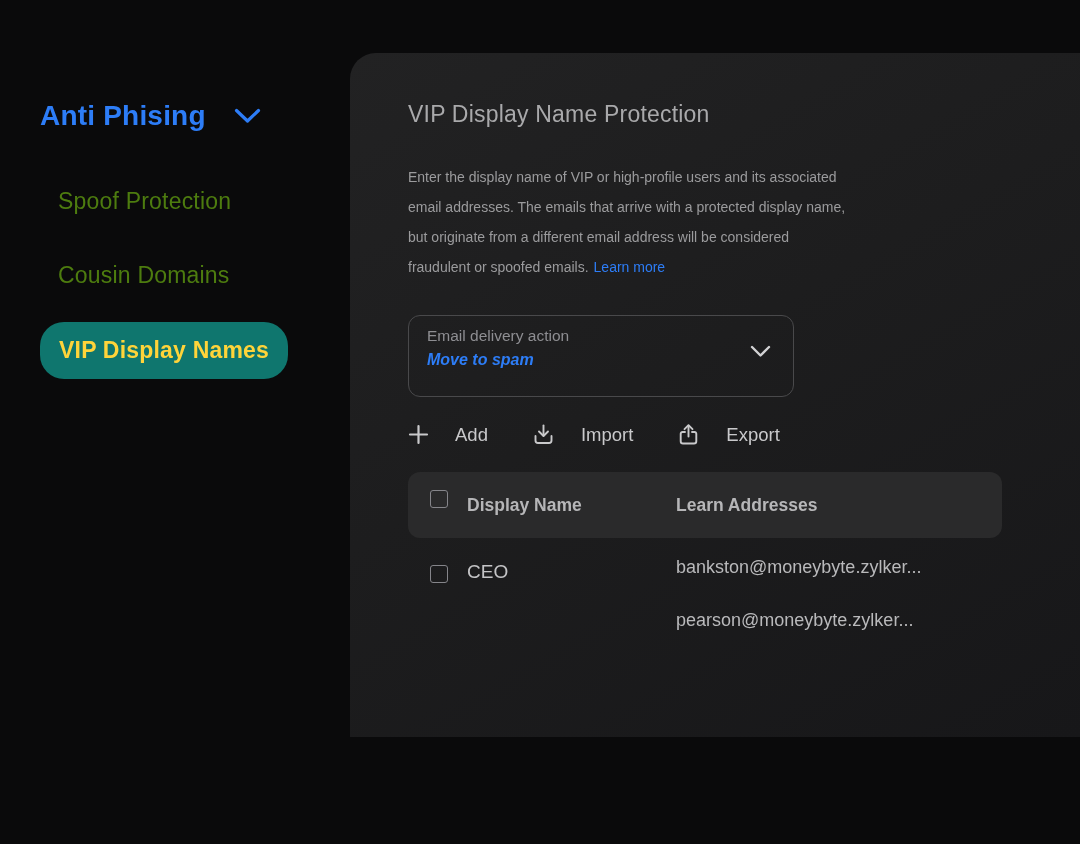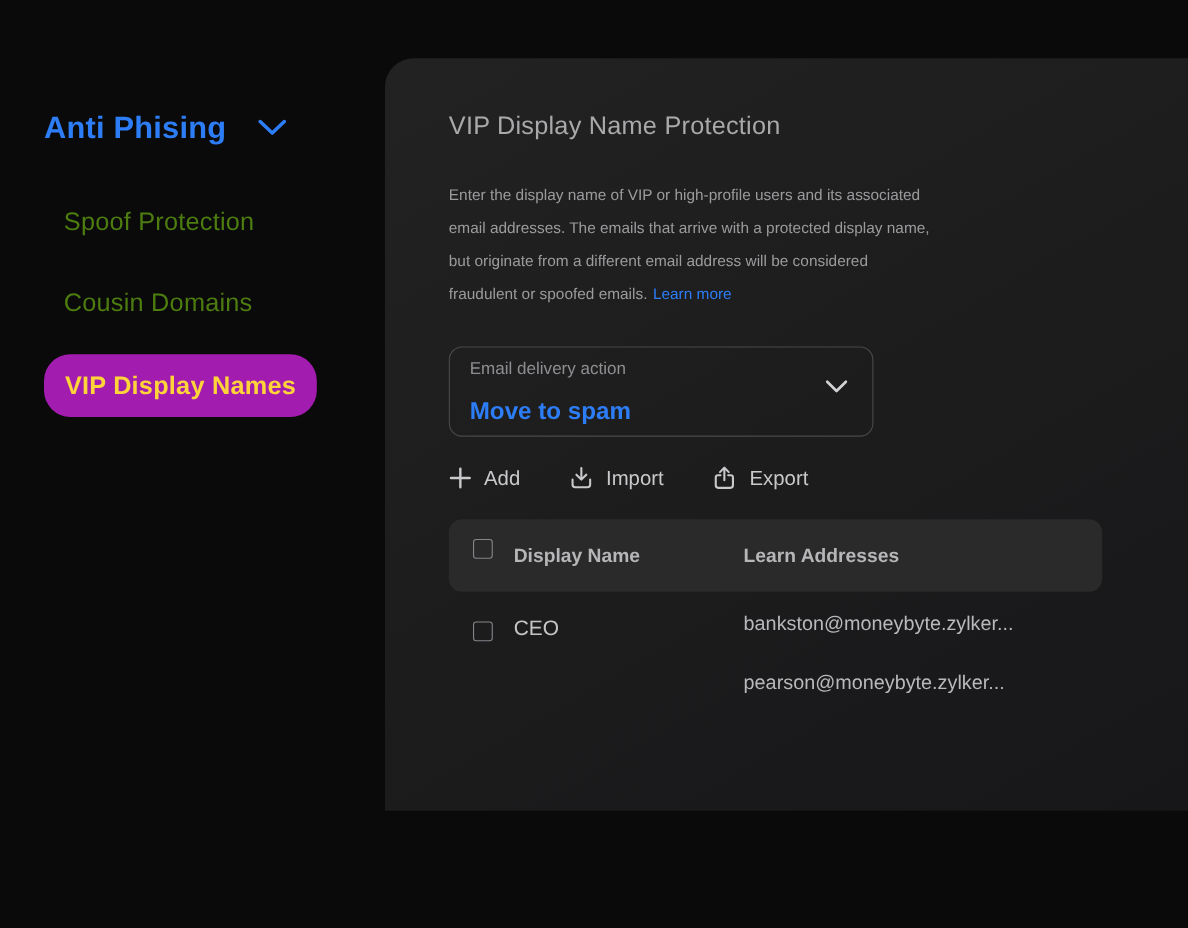--- a/index.html
+++ b/index.html
@@ -21,21 +21,21 @@
     font-size:28px; font-weight:700; color:#2d7df7; letter-spacing:.2px;
   }
   .sidebar-item {
     position:absolute; left:58px;
     font-size:23px; color:#4d7c0f; cursor:pointer; letter-spacing:.2px;
   }
   .sidebar-item.spoof { top:188px; }
   .sidebar-item.cousin { top:262px; }
   .sidebar-item-active {
     position:absolute; left:40px; top:322px;
-    background:#a21caf;
+    background:#0f766e;
     border-radius:24px;
     padding:15px 19px;
     cursor:pointer;
   }
   .sidebar-item-active span {
     font-size:23px; font-weight:700; color:#ffd43a; letter-spacing:.2px;
   }
 
   
   .panel {
@@ -57,30 +57,30 @@
   }
 
   
   .dropdown {
     position:absolute; left:58px; top:262px; width:386px; height:82px;
     border:1px solid #49494b; border-radius:12px;
     padding:11px 18px 0 18px;
     cursor:pointer;
   }
   .dropdown-label { font-size:15.5px; color:#8e8e92; }
-  .dropdown-value { font-size:22px; font-weight:700; color:#2d7df7; margin-top:16px; }
+  .dropdown-value { font-size:16px; font-weight:700; color:#2d7df7; margin-top:6px;font-style:italic; }
   .dropdown-chevron { position:absolute; right:22px; top:29px; }
 
   
   .toolbar {
     position:absolute; left:58px; top:370px;
     display:flex; align-items:center; gap:44px;
   }
   .toolbar-btn {
-    display:flex; align-items:center; gap:11px;
+    display:flex; align-items:center; gap:26px;
     font-size:18.5px; color:#c9c9cb; cursor:pointer;
   }
 
   
   .table-header {
     position:absolute; left:58px; top:419px; width:594px; height:66px;
     background:#2a2a2b; border-radius:12px;
   }
   .checkbox {
     width:18px; height:18px; border:1.5px solid #85858a; border-radius:3px;

